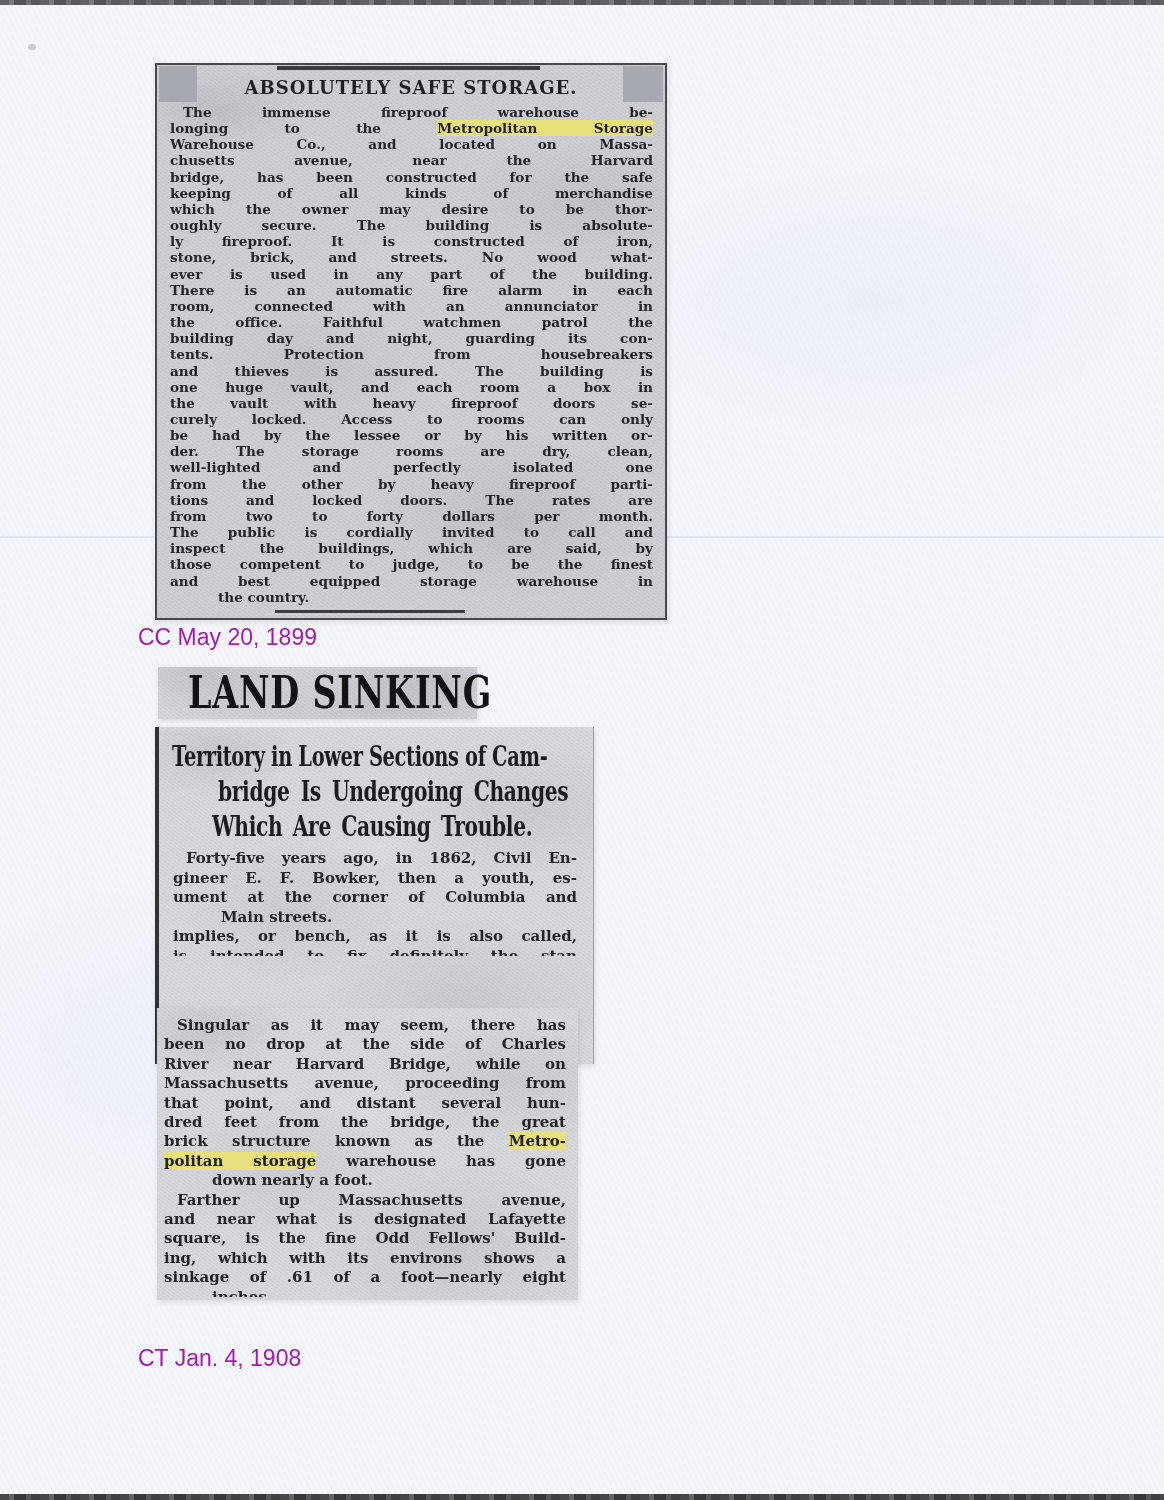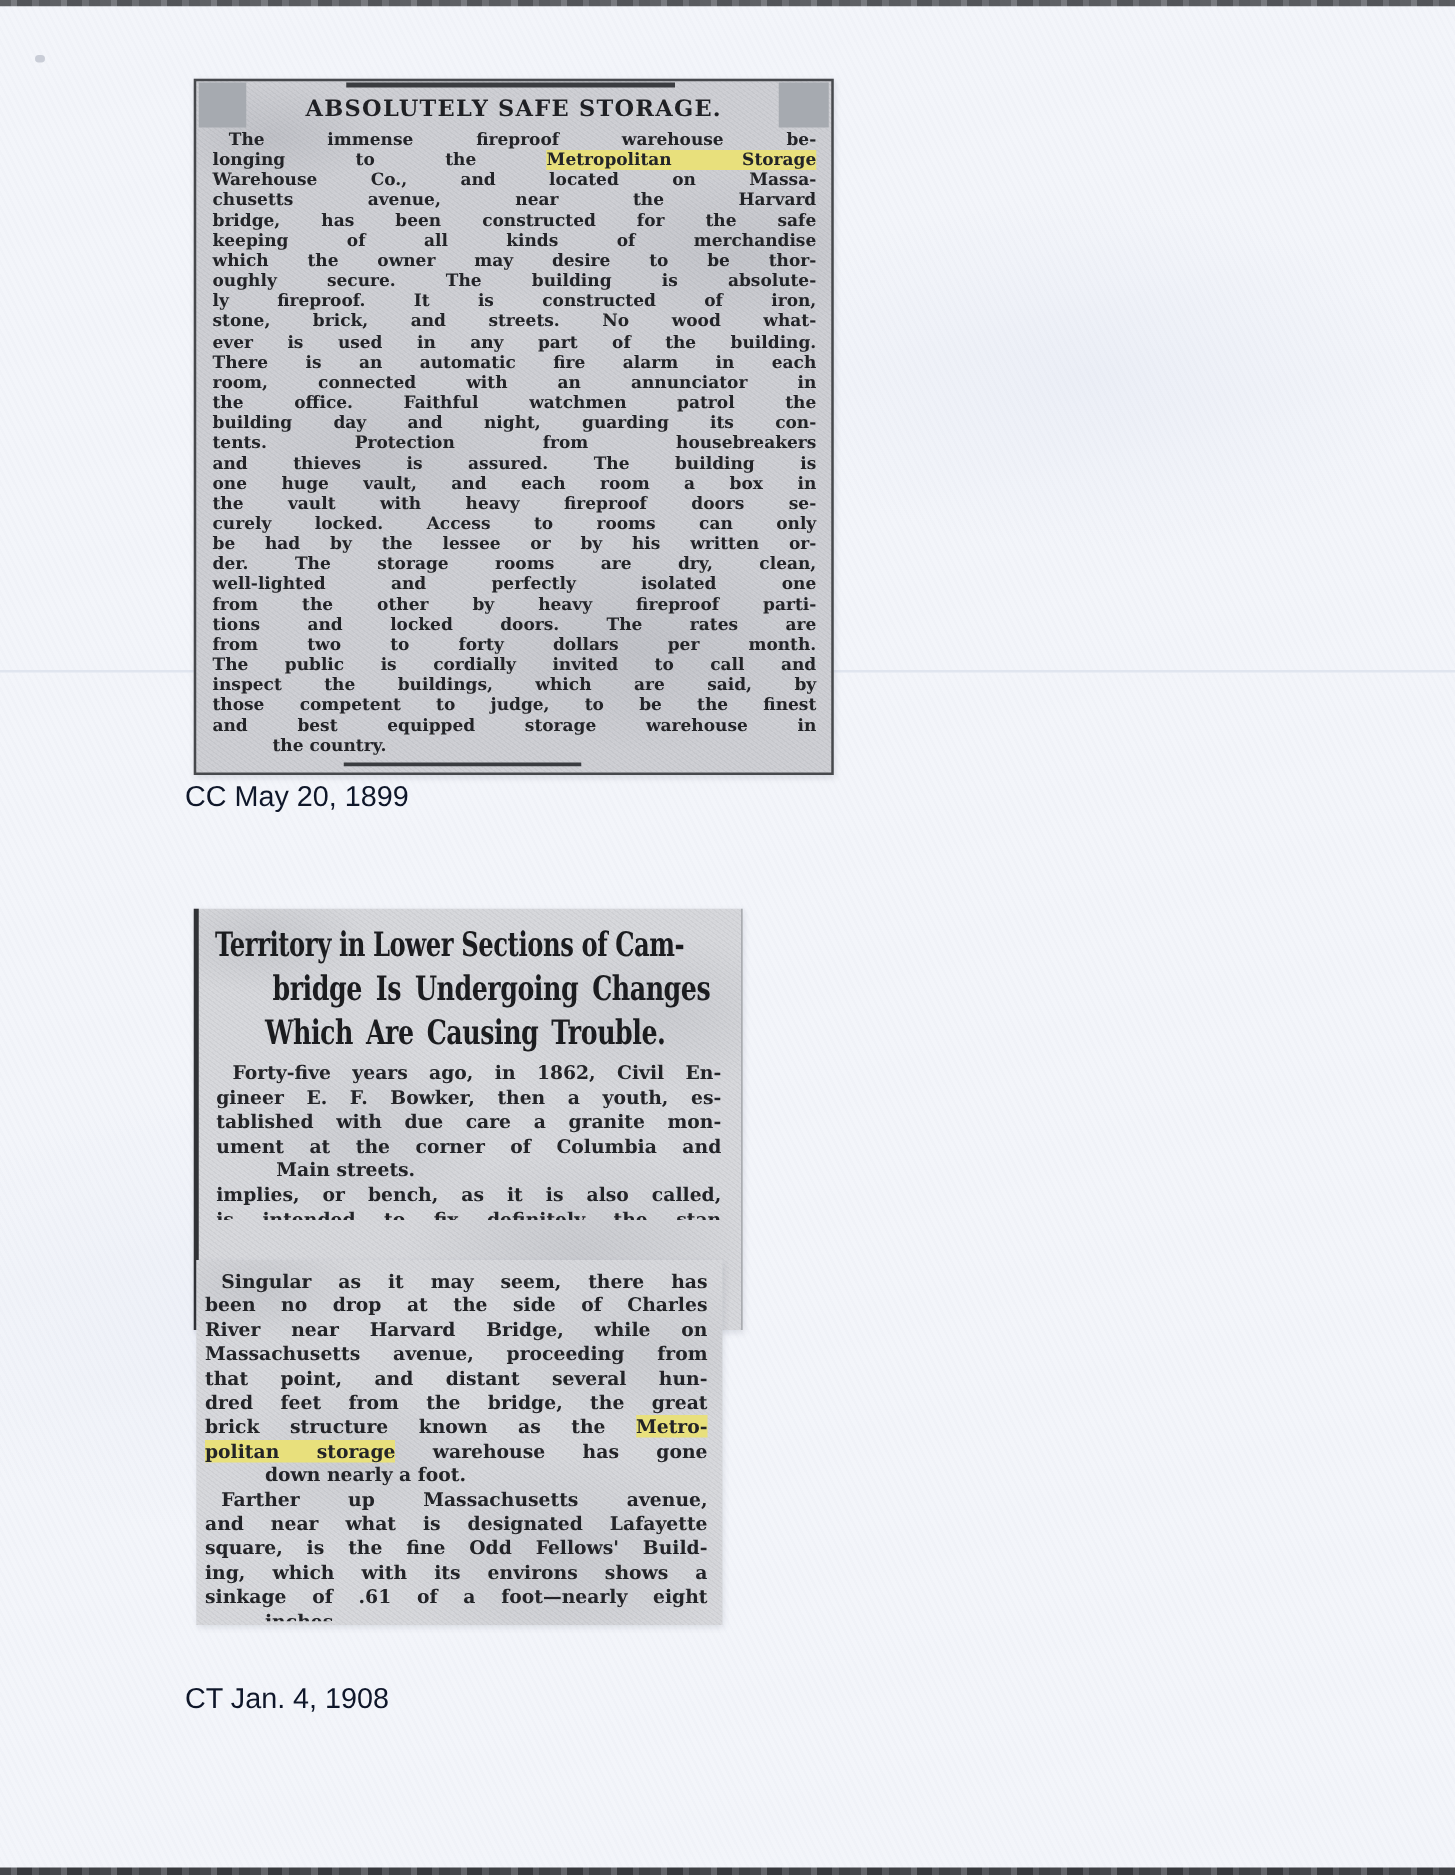--- a/index.html
+++ b/index.html
@@ -66,22 +66,22 @@
   .b2{margin-top:5px;padding:0 16px 0 14px;font-size:15px;line-height:19.6px;}
   .b3{padding:8px 12px 0 7px;font-size:15px;line-height:19.4px;}
 
   .nl{text-align:justify;text-align-last:justify;}
   .nl.nj{text-align-last:left;margin-left:48px;}
   .nl.ind{text-indent:13px;}
   .nl.cut{height:9px;overflow:hidden;}
   .hl{background:var(--highlight,#e8e17a);box-decoration-break:clone;}
 
   .caption{
-    position:absolute;z-index:2;left:148px;
-    font-family:"Liberation Sans",sans-serif;font-size:23px;line-height:32px;color:#0f172a;
+    position:absolute;z-index:2;left:138px;
+    font-family:"Liberation Sans",sans-serif;font-size:23px;line-height:32px;color:#a21caf;
   }
   .cap1{top:621px;}
   .cap2{top:1306px;margin-top:36px;}
 
   .strip2{
     left:158px;top:667px;width:319px;height:52px;
     background:var(--paper2,#d6d7db);
   }
   .head2{
     margin:3px 0 0 30px;white-space:nowrap;
@@ -155,31 +155,33 @@
         <div class="nl"><span>inspect the buildings, which are said, by</span></div>
         <div class="nl"><span>those competent to judge, to be the finest</span></div>
         <div class="nl"><span>and best equipped storage warehouse in</span></div>
         <div class="nl nj"><span>the country.</span></div>
       </div>
     <div class="botrule"></div>
   </section>
 
   <div class="caption cap1">CC May 20, 1899</div>
 
+  <section class="clip strip2 grain">
+    <h1 class="head2">LAND SINKING</h1>
+  </section>
 
   <section class="clip clip2 grain">
     <div class="sub">
         <div class="sl">Territory in Lower Sections of Cam-</div>
         <div class="sl">bridge Is Undergoing Changes</div>
         <div class="sl">Which Are Causing Trouble.</div>
       </div>
     <div class="nbody b2">
         <div class="nl ind"><span>Forty-five years ago, in 1862, Civil En-</span></div>
         <div class="nl"><span>gineer E. F. Bowker, then a youth, es-</span></div>
-        <div class="nl"><span>tablished with due care a granite mon-</span></div>
         <div class="nl"><span>ument at the corner of Columbia and</span></div>
         <div class="nl nj"><span>Main streets.</span></div>
         <div class="nl"><span>implies, or bench, as it is also called,</span></div>
         <div class="nl cut"><span>is intended to fix definitely the stan</span></div>
       </div>
   </section>
 
   <section class="clip clip3 grain">
     <div class="nbody b3">
         <div class="nl ind"><span>Singular as it may seem, there has</span></div>

